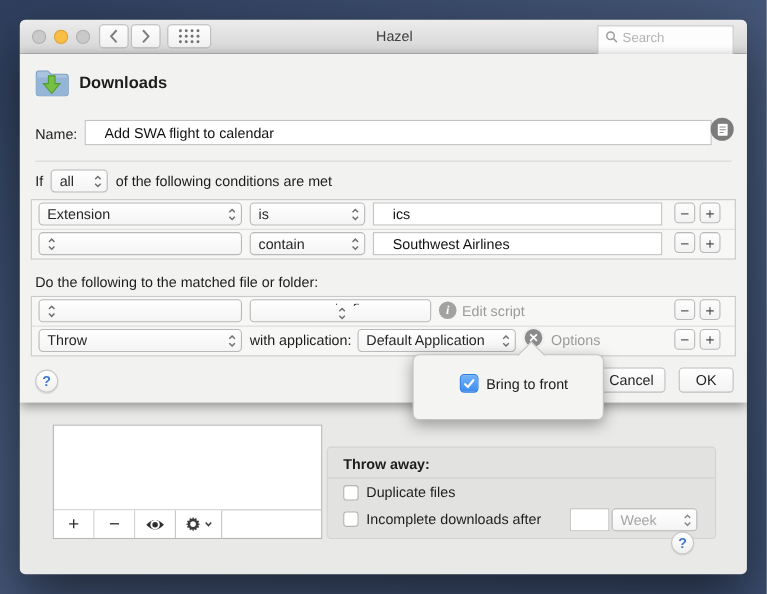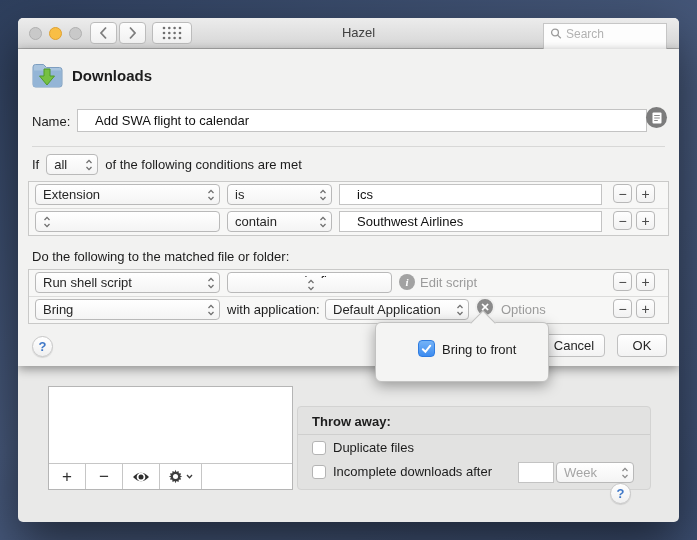--- a/index.html
+++ b/index.html
@@ -276,21 +276,20 @@
             <span>+</span>
           </div>
       </div>
     </div>
 
     <div class="do-label">Do the following to the matched file or folder:</div>
 
     <div class="group-box" style="top:220px;">
       <div class="g-row">
         <div class="popup" style="left:6px;width:185px;">
-          <span class="lbl">Run shell script</span>
           <svg width="8" height="14" viewBox="0 0 8 14">
               <path d="M1.5 5 L4 2.4 6.5 5" fill="none" stroke="#6e6e6e" stroke-width="1.3"></path>
               <path d="M1.5 9 L4 11.6 6.5 9" fill="none" stroke="#6e6e6e" stroke-width="1.3"></path>
             </svg>
         </div>
         <div class="popup" style="left:198px;width:165px;flex-direction:column;">
           <span class="lbl">swicsfix</span>
           <svg width="8" height="14" viewBox="0 0 8 14">
               <path d="M1.5 5 L4 2.4 6.5 5" fill="none" stroke="#6e6e6e" stroke-width="1.3"></path>
               <path d="M1.5 9 L4 11.6 6.5 9" fill="none" stroke="#6e6e6e" stroke-width="1.3"></path>
@@ -302,21 +301,21 @@
         <span class="link-text" style="left:391px;">Edit script</span>
         <div class="sq-btn" style="left:584px;">
             <span>−</span>
           </div>
         <div class="sq-btn" style="left:607px;">
             <span>+</span>
           </div>
       </div>
       <div class="g-row">
         <div class="popup" style="left:6px;width:185px;">
-          <span class="lbl">Bring</span>
+          <span class="lbl">Throw</span>
           <svg width="8" height="14" viewBox="0 0 8 14">
               <path d="M1.5 5 L4 2.4 6.5 5" fill="none" stroke="#6e6e6e" stroke-width="1.3"></path>
               <path d="M1.5 9 L4 11.6 6.5 9" fill="none" stroke="#6e6e6e" stroke-width="1.3"></path>
             </svg>
         </div>
         <span class="row-text" style="left:198px;">with application:</span>
         <div class="popup" style="left:296px;width:144px;">
           <span class="lbl">Default Application</span>
           <svg width="8" height="14" viewBox="0 0 8 14">
               <path d="M1.5 5 L4 2.4 6.5 5" fill="none" stroke="#6e6e6e" stroke-width="1.3"></path>

